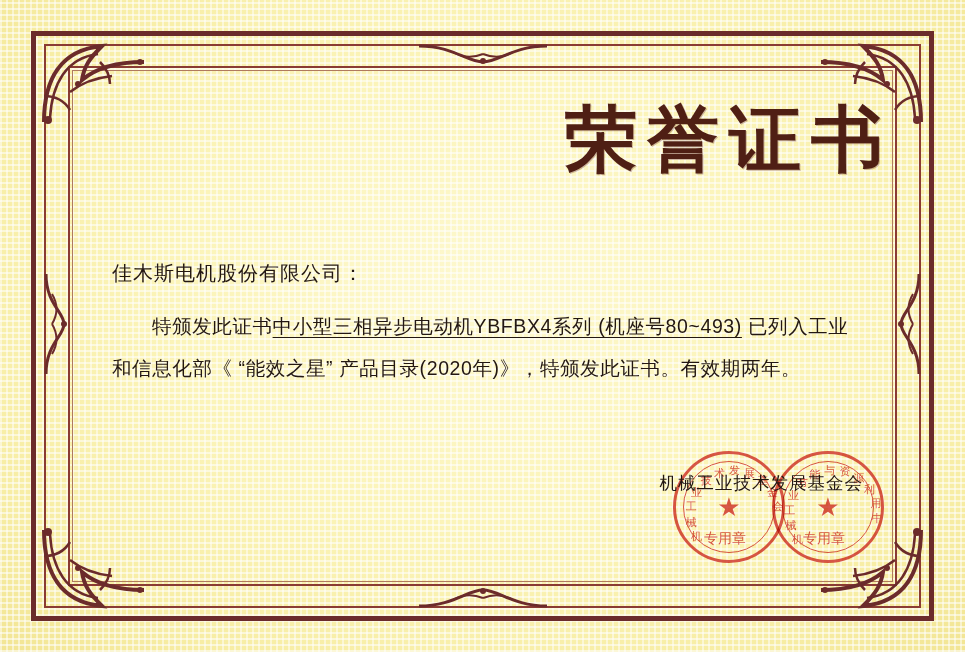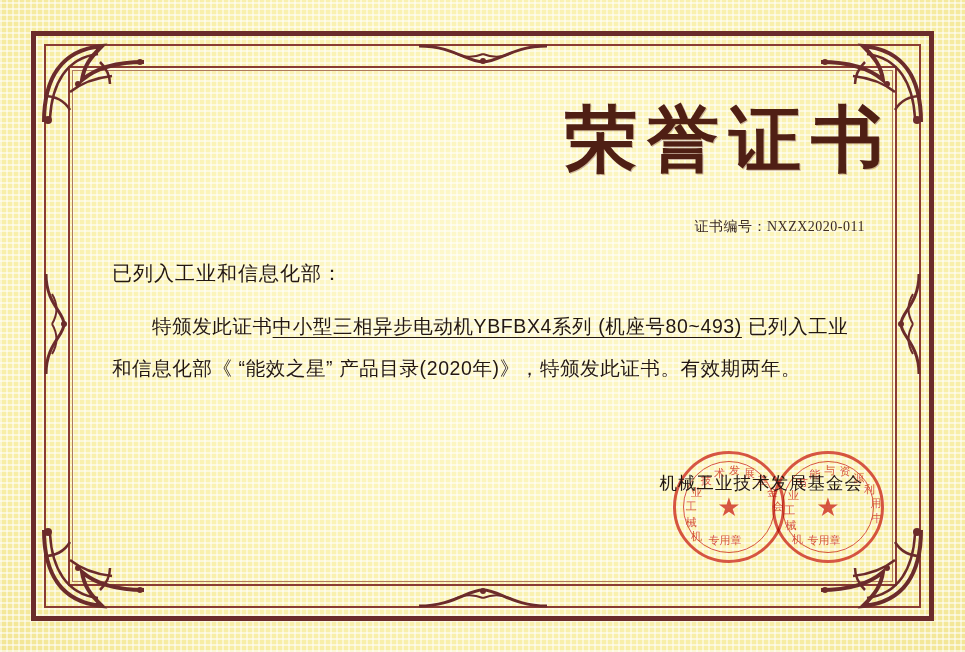--- a/index.html
+++ b/index.html
@@ -200,21 +200,21 @@
     font-size: 11px;
     color: #d1332b;
     transform-origin: 0 0;
     white-space: nowrap;
   }
   .seal-bottom-text {
     position: absolute;
     left: 0; right: 8px;
     bottom: 12px;
     text-align: center;
-    font-size: 11px;
+    font-size: 14px;
     color: #d1332b;
     font-family: Liberation Mono, monospace;
   }
 </style>
 </head>
 <body>
 
 <div id="certificate">
 
   <div class="frame-outer"></div>
@@ -325,25 +325,22 @@
         <path d="M100 10 C90 16 80 16 70 12" stroke-width="2"></path>
       </g>
       <circle cx="70" cy="19" r="3" fill="#6b2b2b"></circle>
     </svg>
   </div>
 
   <div class="content">
 
     <div class="title">荣誉证书</div>
 
-    <div class="serial">
-      <span>证书编号：</span><span>NXZX2020-011</span>
-    </div>
-
-    <div class="recipient">已列入工业和信息化部：</div>
+
+    <div class="recipient">佳木斯电机股份有限公司：</div>
 
     <div class="body-text">
       <span>特颁发此证书</span><span class="u">中小型三相异步电动机YBFBX4系列 (机座号80~493)</span><span> 已列入工业和信息化部《 “能效之星” 产品目录(2020年)》，特颁发此证书。有效期两年。</span>
     </div>
 
     <div class="seal seal-1">
       <div class="seal-inner"></div>
       <div class="seal-ring-text">
         <span style="transform:rotate(-120deg) translate(0,-44px) rotate(120deg)">机</span>
         <span style="transform:rotate(-100deg) translate(0,-44px) rotate(100deg)">械</span>

